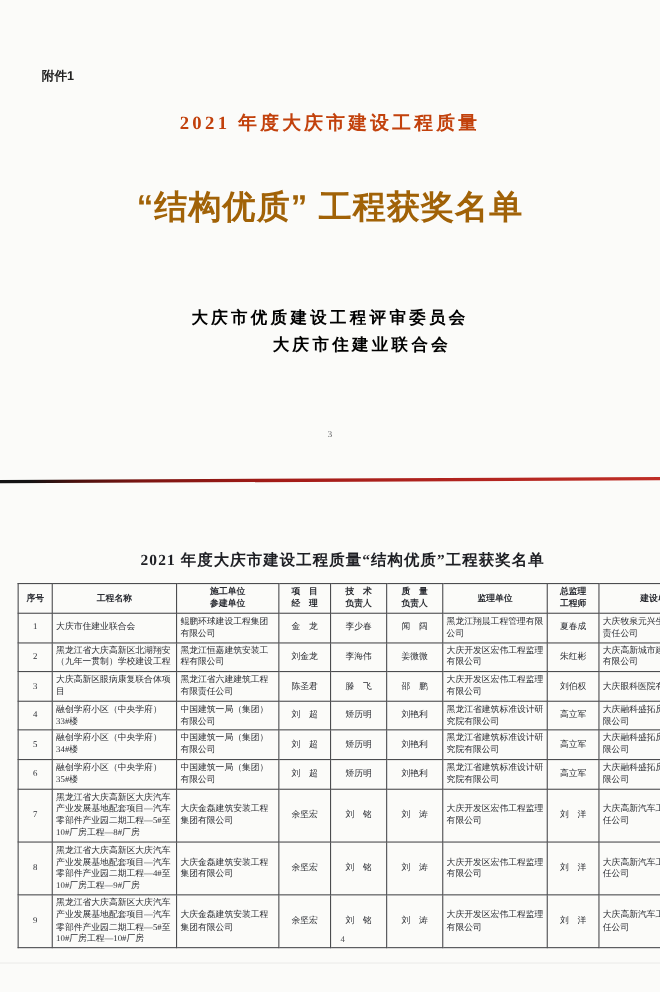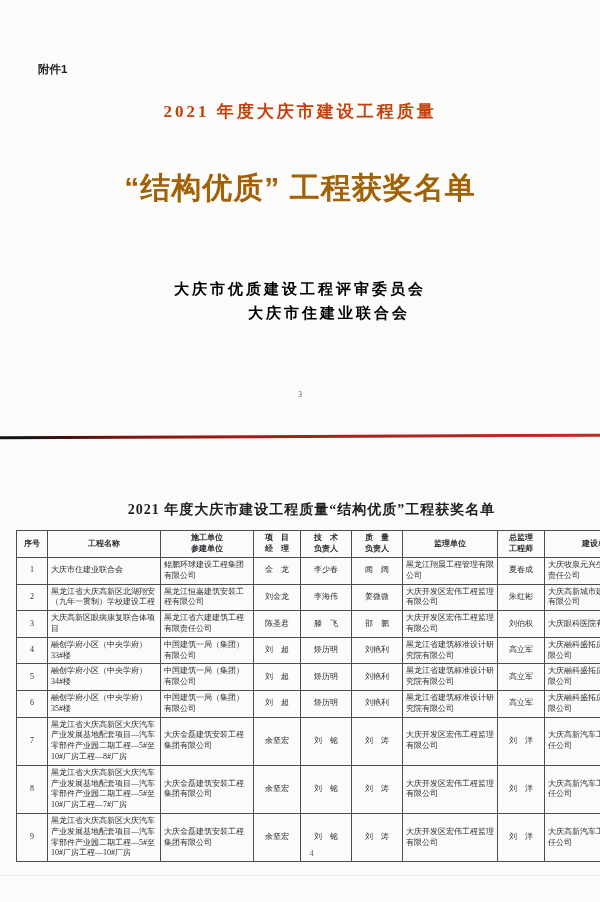--- a/index.html
+++ b/index.html
@@ -187,21 +187,21 @@
           <td class="col2 l">大庆金磊建筑安装工程集团有限公司</td>
           <td class="col3 c">余坚宏</td>
           <td class="col4 c">刘　铭</td>
           <td class="col5 c">刘　涛</td>
           <td class="col6 l">大庆开发区宏伟工程监理有限公司</td>
           <td class="col7 c">刘　洋</td>
           <td class="col8 l">大庆高新汽车工业园有限责任公司</td>
         </tr>
         <tr>
           <td class="col0 c">8</td>
-          <td class="col1 l">黑龙江省大庆高新区大庆汽车产业发展基地配套项目—汽车零部件产业园二期工程—5#至10#厂房工程—7#厂房</td>
+          <td class="col1 l">黑龙江省大庆高新区大庆汽车产业发展基地配套项目—汽车零部件产业园二期工程—4#至10#厂房工程—9#厂房</td>
           <td class="col2 l">大庆金磊建筑安装工程集团有限公司</td>
           <td class="col3 c">余坚宏</td>
           <td class="col4 c">刘　铭</td>
           <td class="col5 c">刘　涛</td>
           <td class="col6 l">大庆开发区宏伟工程监理有限公司</td>
           <td class="col7 c">刘　洋</td>
           <td class="col8 l">大庆高新汽车工业园有限责任公司</td>
         </tr>
         <tr>
           <td class="col0 c">9</td>

